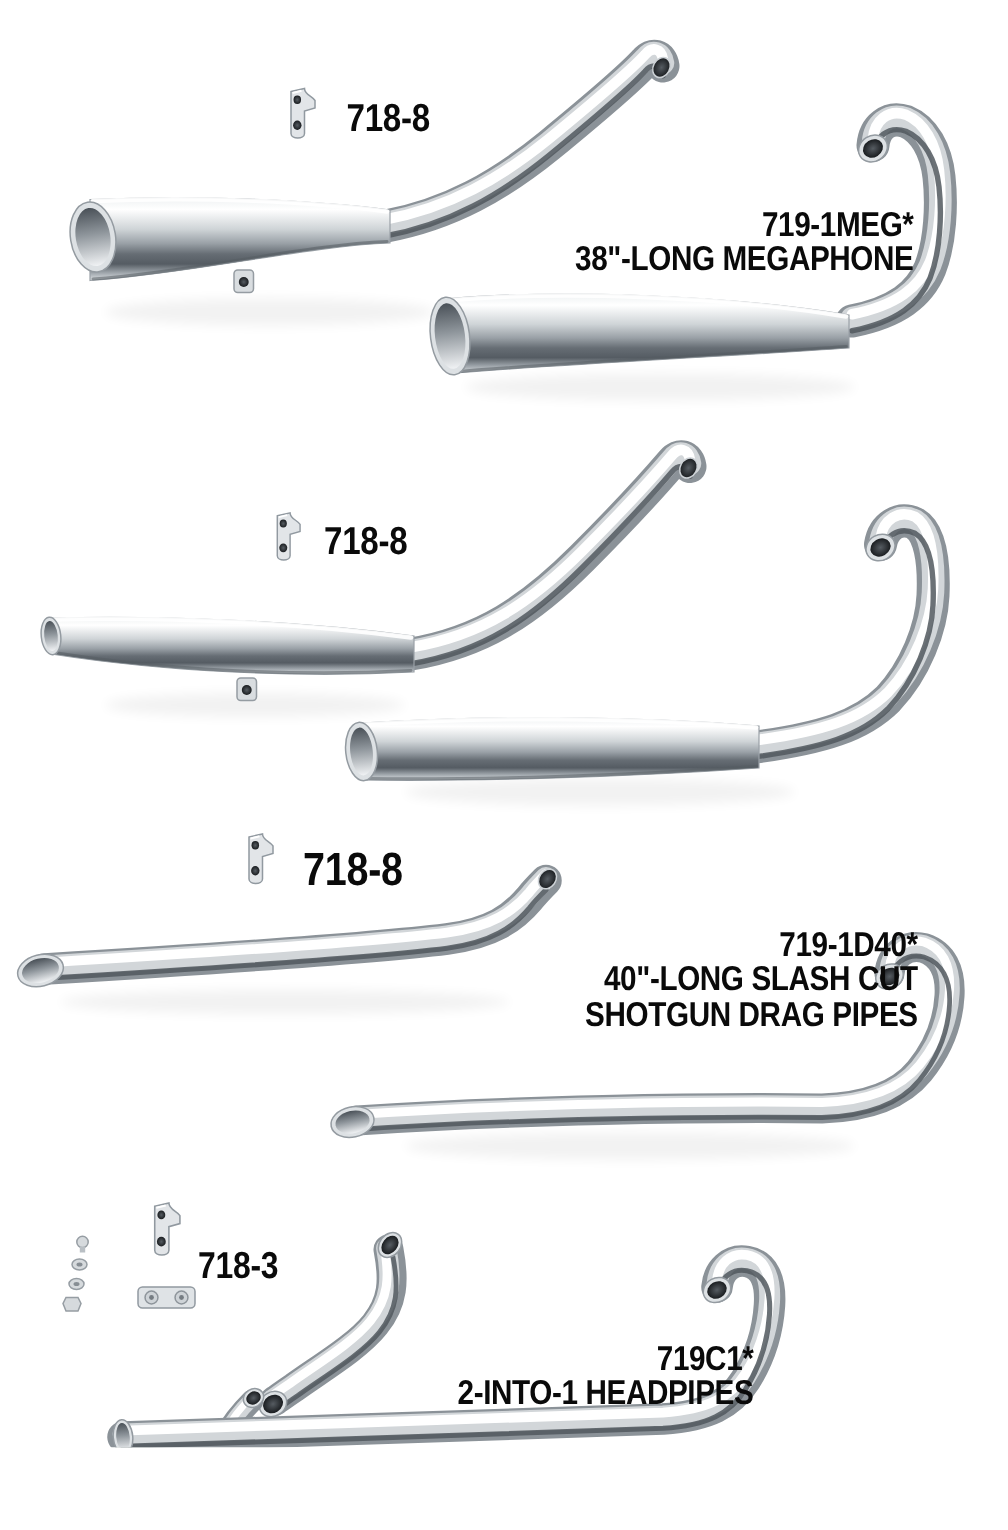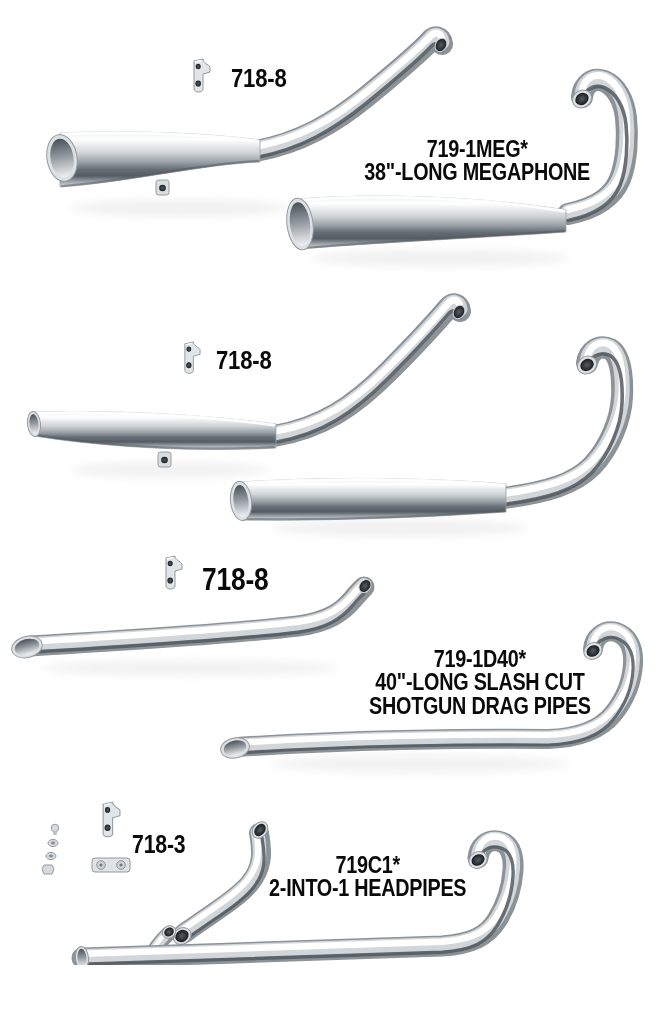--- a/index.html
+++ b/index.html
@@ -5,21 +5,21 @@
   html,body{margin:0;padding:0;background:#ffffff;}
   .canvas{
     position:relative;width:672px;height:965px;background:#ffffff;overflow:hidden;
     font-family:"Liberation Sans","DejaVu Sans",sans-serif;color:#0a0a0a;
   }
   .art{position:absolute;left:0;top:0;width:672px;height:1020px;}
   .hwlabel{
     position:absolute;font-weight:bold;letter-spacing:-0.2px;
     transform:scaleX(0.85);transform-origin:left top;white-space:nowrap;color:#0a0a0a;
   }
-  .plabel{position:absolute;width:300px;text-align:center;}
+  .plabel{position:absolute;width:300px;text-align:right;}
   .plabel .inner{
     display:inline-block;transform:scaleX(0.86);transform-origin:center top;
     font-weight:bold;letter-spacing:-0.3px;color:#0a0a0a;
   }
   .plabel .num{font-size:23px;line-height:24px;}
   .plabel .desc{font-size:23px;line-height:23.5px;white-space:pre-line;}
   
   .sA,.sB,.sC,.sD{fill:none;stroke-linecap:round;stroke-linejoin:round;}
   .sA{stroke:#8b9298;}
   .sB{stroke:#d2d6d9;}
@@ -231,29 +231,29 @@
   <div class="plabel" style="left:327px;top:137px">
     <div class="inner">
       <div class="num">719-1MEG*</div>
       <div class="desc">38"-LONG MEGAPHONE</div>
     </div>
   </div>
 
   <div class="hwlabel" style="left:216px;top:345px;font-size:26px">718-8</div>
 
   <div class="hwlabel" style="left:202px;top:562px;font-size:31px">718-8</div>
-  <div class="plabel" style="left:330px;top:647px">
+  <div class="plabel" style="left:330px;top:617px">
     <div class="inner">
       <div class="num">719-1D40*</div>
       <div class="desc">40"-LONG SLASH CUT
 SHOTGUN DRAG PIPES</div>
     </div>
   </div>
 
   <div class="hwlabel" style="left:132px;top:830px;font-size:25px">718-3</div>
-  <div class="plabel" style="left:218px;top:853px">
+  <div class="plabel" style="left:218px;top:893px">
     <div class="inner">
       <div class="num">719C1*</div>
       <div class="desc">2-INTO-1 HEADPIPES</div>
     </div>
   </div>
 
 </div>
 
 </body></html>

